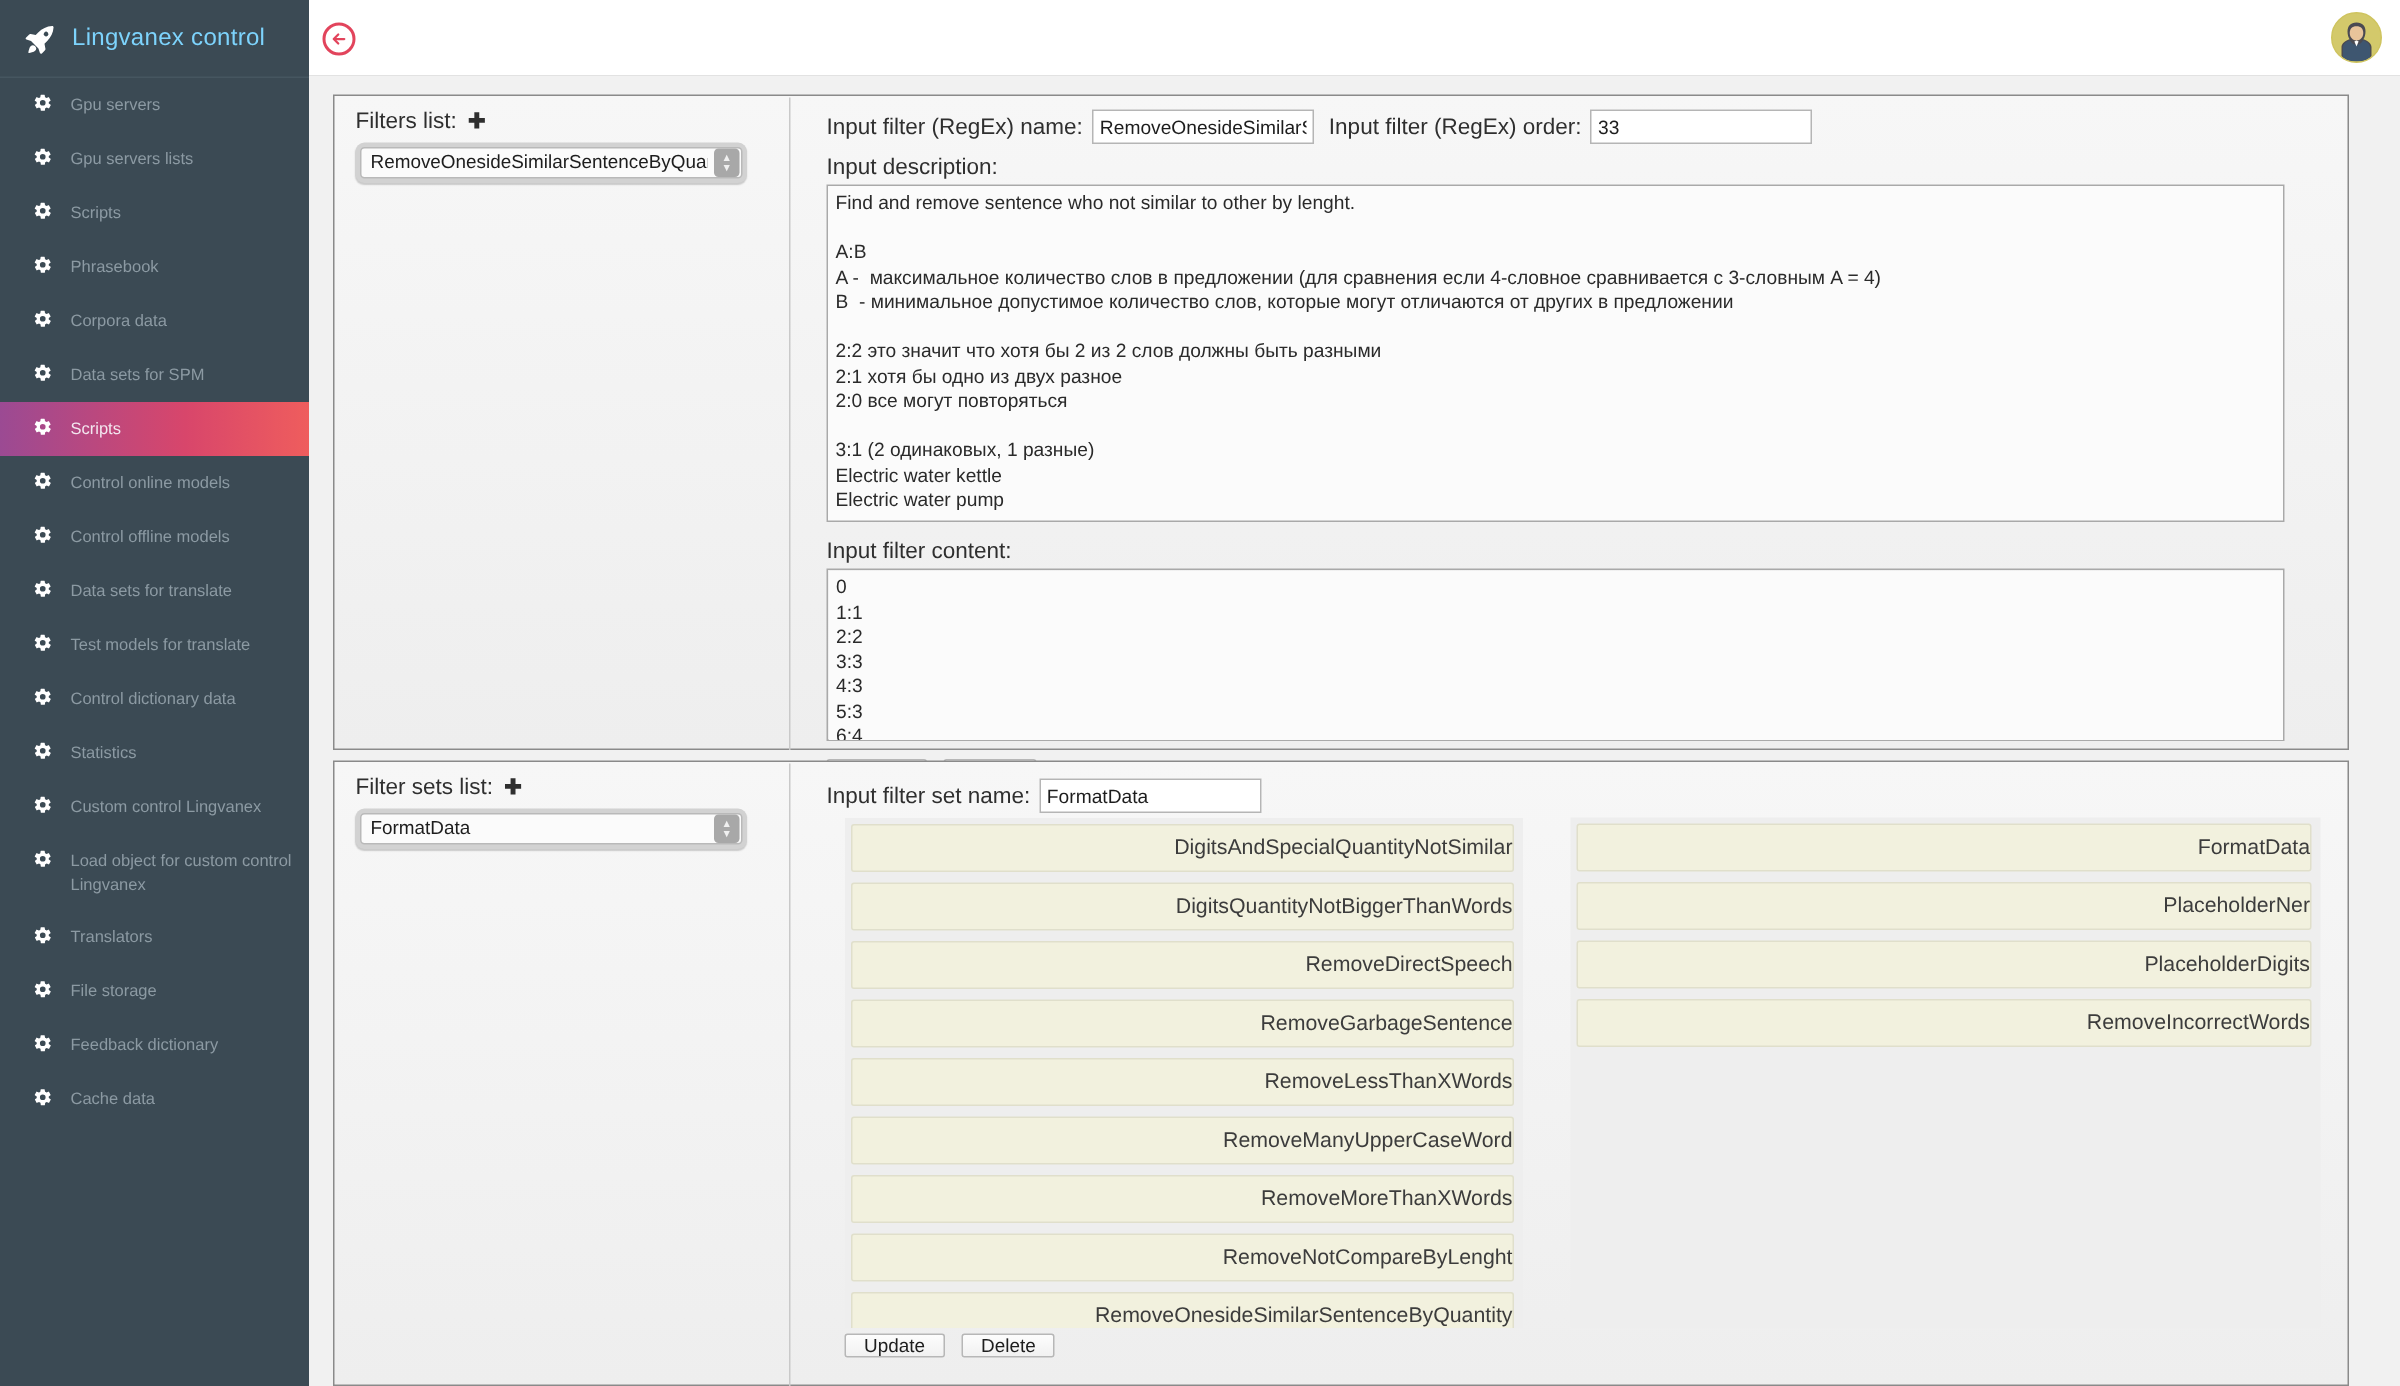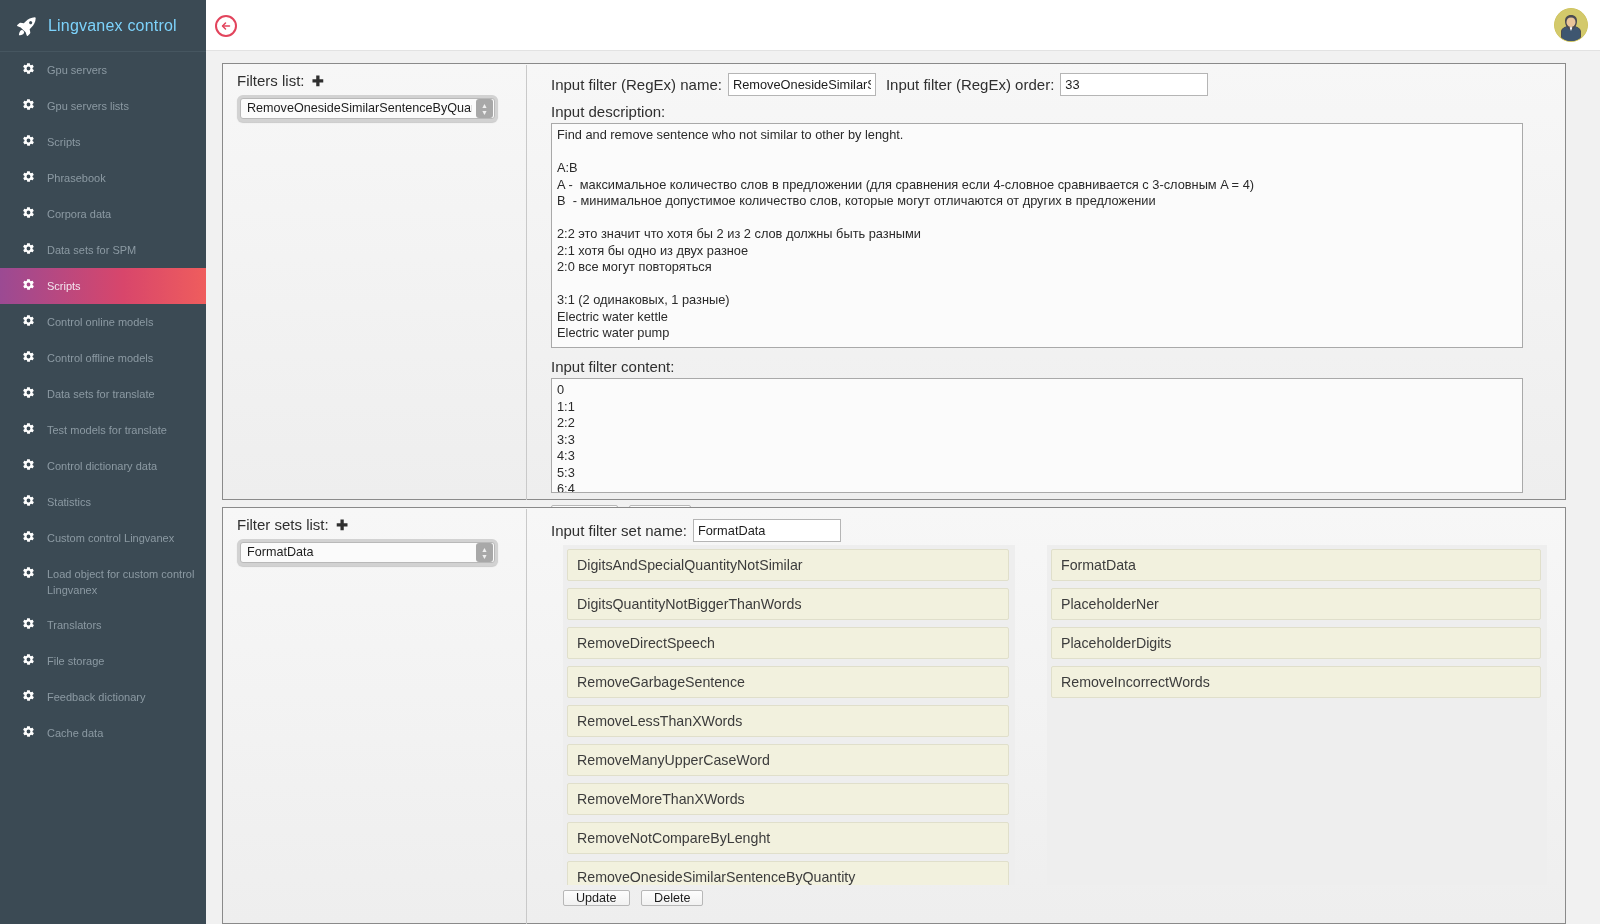--- a/index.html
+++ b/index.html
@@ -174,20 +174,21 @@
     cursor: pointer;
   }
 
   
   .listbox {
     position: absolute;
     background: #eeeeee;
     overflow-y: scroll;
     overflow-x: hidden;
     padding: 4px 6px 4px 4px;
+    text-align: right;
   }
   .list-item {
     background: #f2f1de;
     border: 1px solid #e0dfcb;
     border-radius: 2px;
     font-size: 14.2px;
     color: #3c3c3c;
     padding: 7px 0 7px 9px;
     margin-bottom: 7px;
     cursor: pointer;

